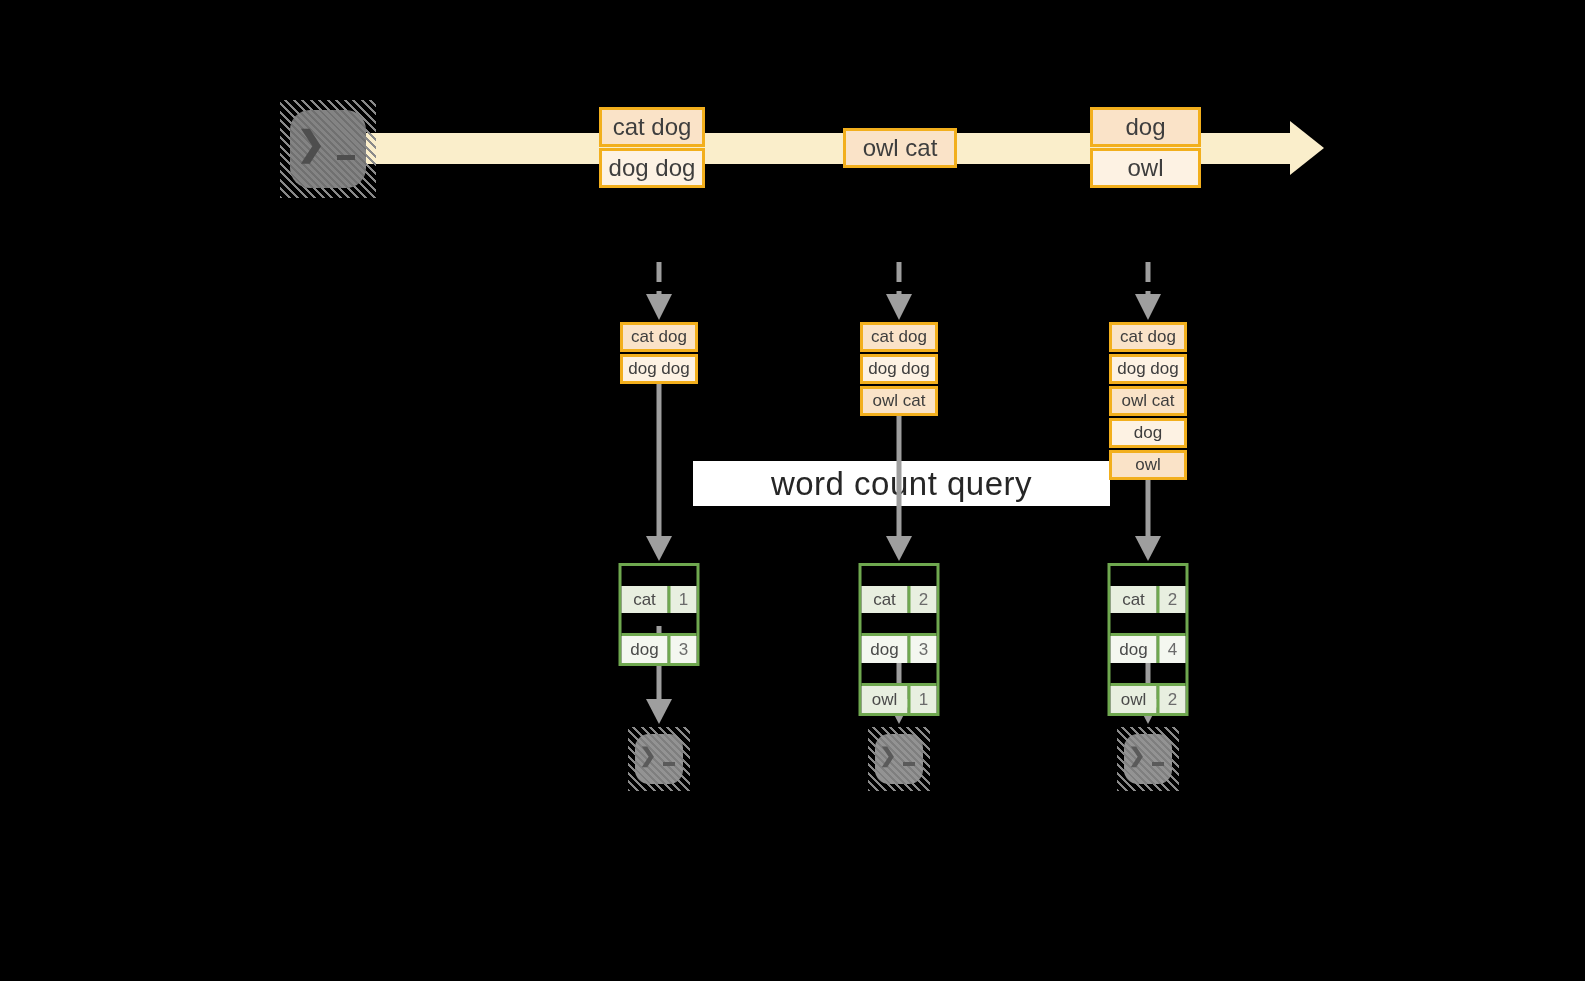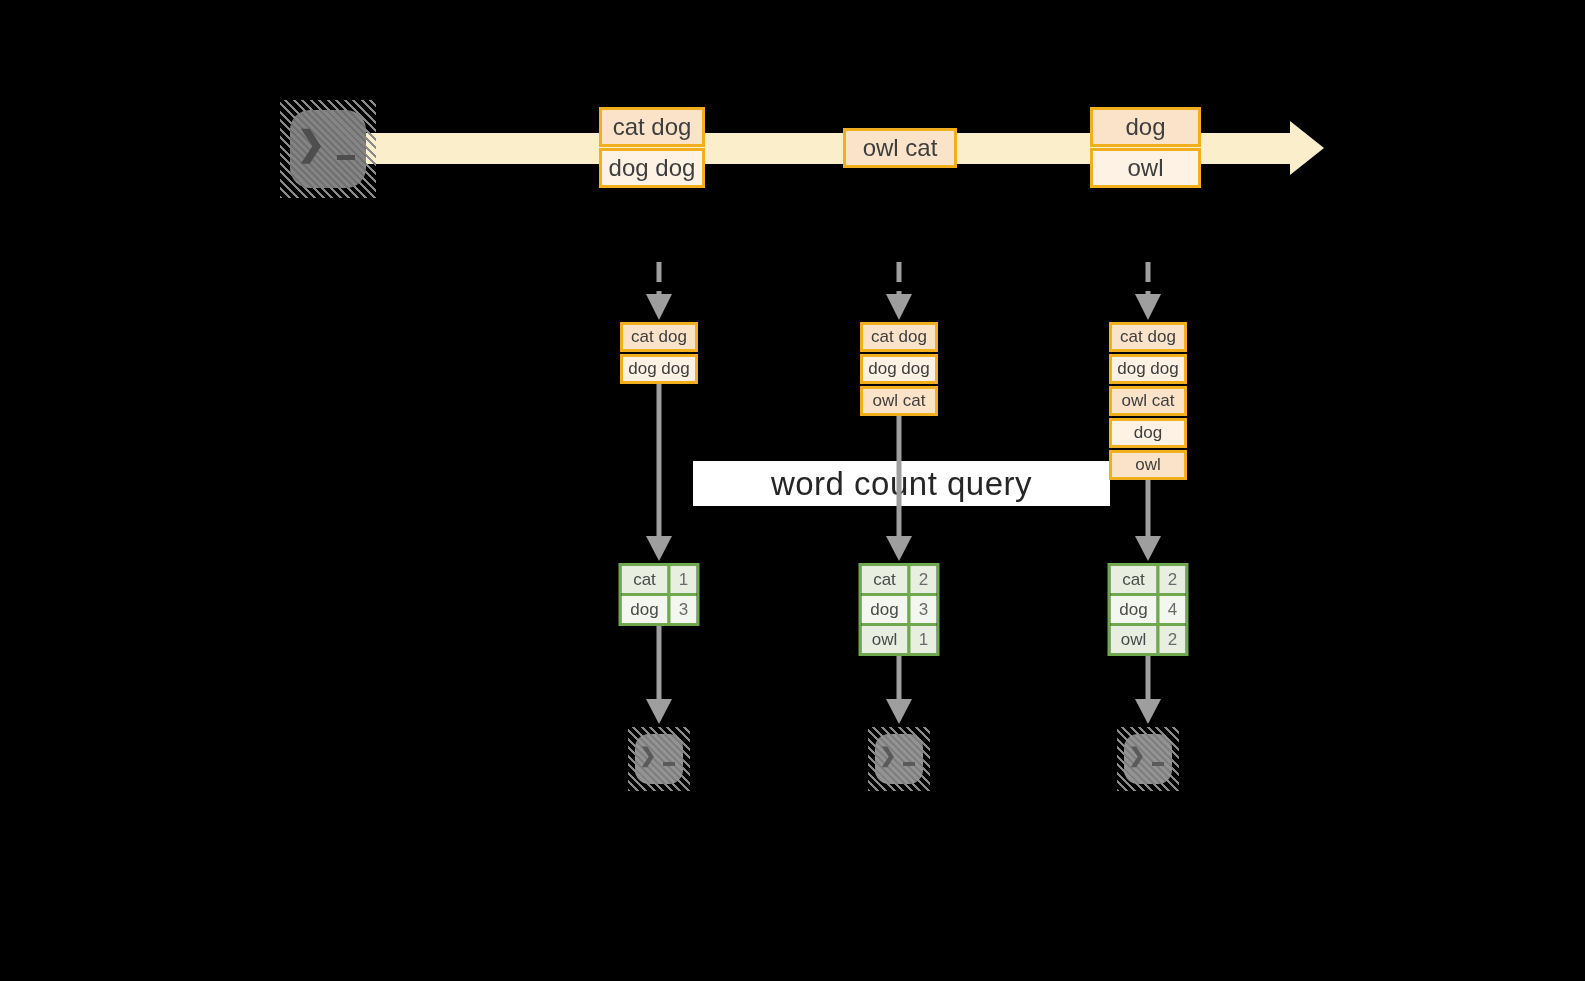--- a/index.html
+++ b/index.html
@@ -41,21 +41,21 @@
 
   .stack{position:absolute;top:322px;left:50%;transform:translateX(-50%);
       display:flex;flex-direction:column;gap:2px;z-index:3;}
   .stack .cell{width:72px;height:24px;border:3px solid #F2AF1D;display:flex;align-items:center;
       justify-content:center;font-size:17px;color:#3E3E3E;}
   .stack .cell:nth-child(odd){background:#FAE3C8;}
   .stack .cell:nth-child(even){background:#FDF2E3;}
 
   .count-table{position:absolute;top:563px;left:50%;transform:translateX(-50%);
       border:3px solid #6FA84F;z-index:3;}
-  .crow{display:flex;}
+  .crow{display:flex;margin-top:20px;}
   .crow + .crow{border-top:3px solid #6FA84F;}
   .crow .word{width:46px;height:27px;display:flex;align-items:center;justify-content:center;
       font-size:17px;color:#4a4a4a;}
   .crow .num{width:26px;height:27px;border-left:3px solid #6FA84F;display:flex;align-items:center;
       justify-content:center;font-size:17px;color:#6b6b6b;}
   .crow:nth-child(odd) .word,.crow:nth-child(odd) .num{background:#E8EFE0;}
   .crow:nth-child(even) .word,.crow:nth-child(even) .num{background:#F4F7F0;}
 
   .flow-svg{position:absolute;top:250px;left:50%;transform:translateX(-50%);z-index:2;}
 

